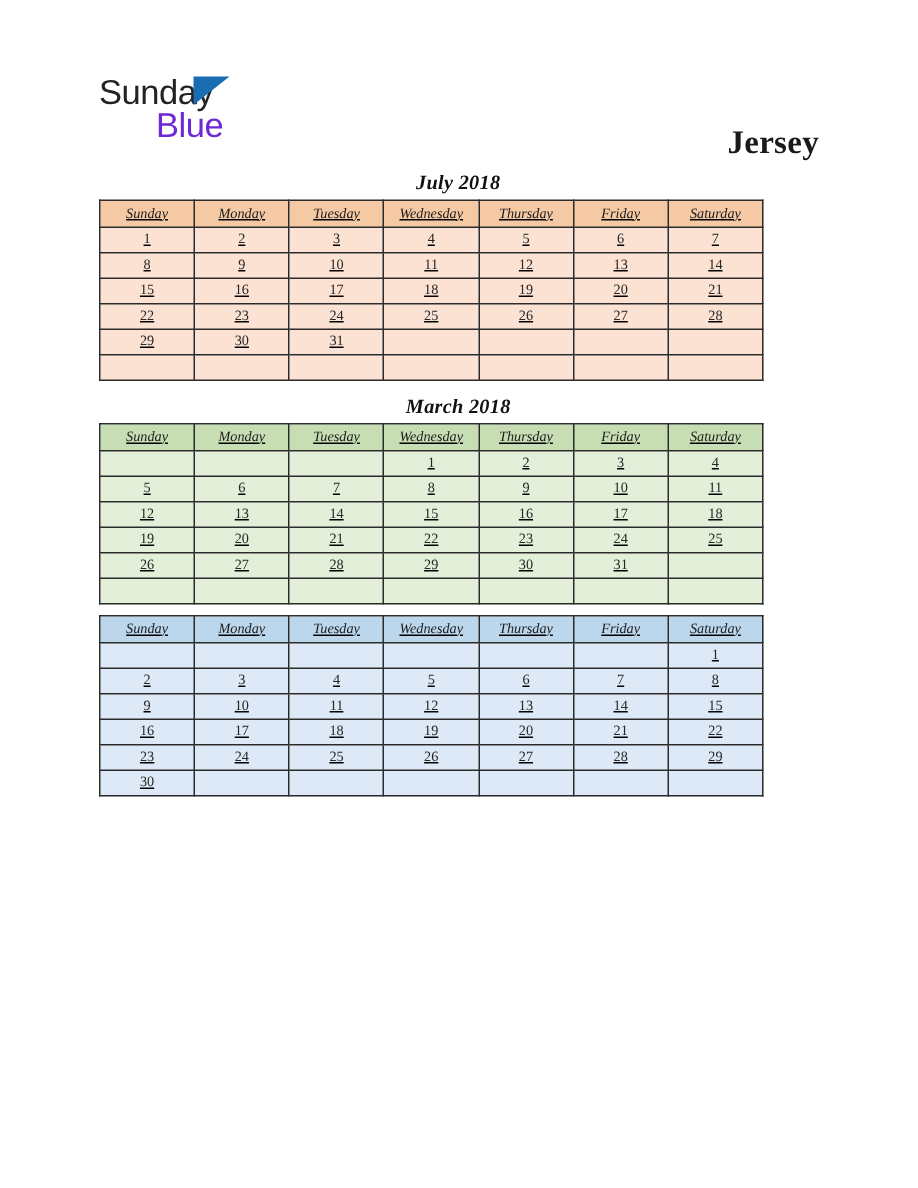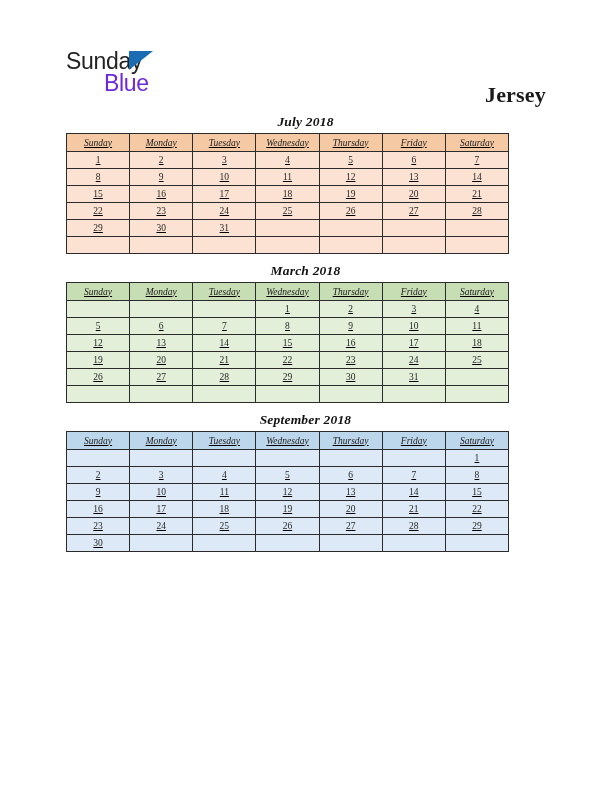--- a/index.html
+++ b/index.html
@@ -287,21 +287,20 @@
         <td></td>
         <td></td>
         <td></td>
         <td></td>
       </tr>
     </tbody>
   </table>
 </div>
 
 <div class="cal-block" id="block-2">
-  <div class="month-title">September 2018</div>
   <table class="cal theme-blue">
     <thead>
       <tr>
         <th>Sunday</th>
         <th>Monday</th>
         <th>Tuesday</th>
         <th>Wednesday</th>
         <th>Thursday</th>
         <th>Friday</th>
         <th>Saturday</th>

